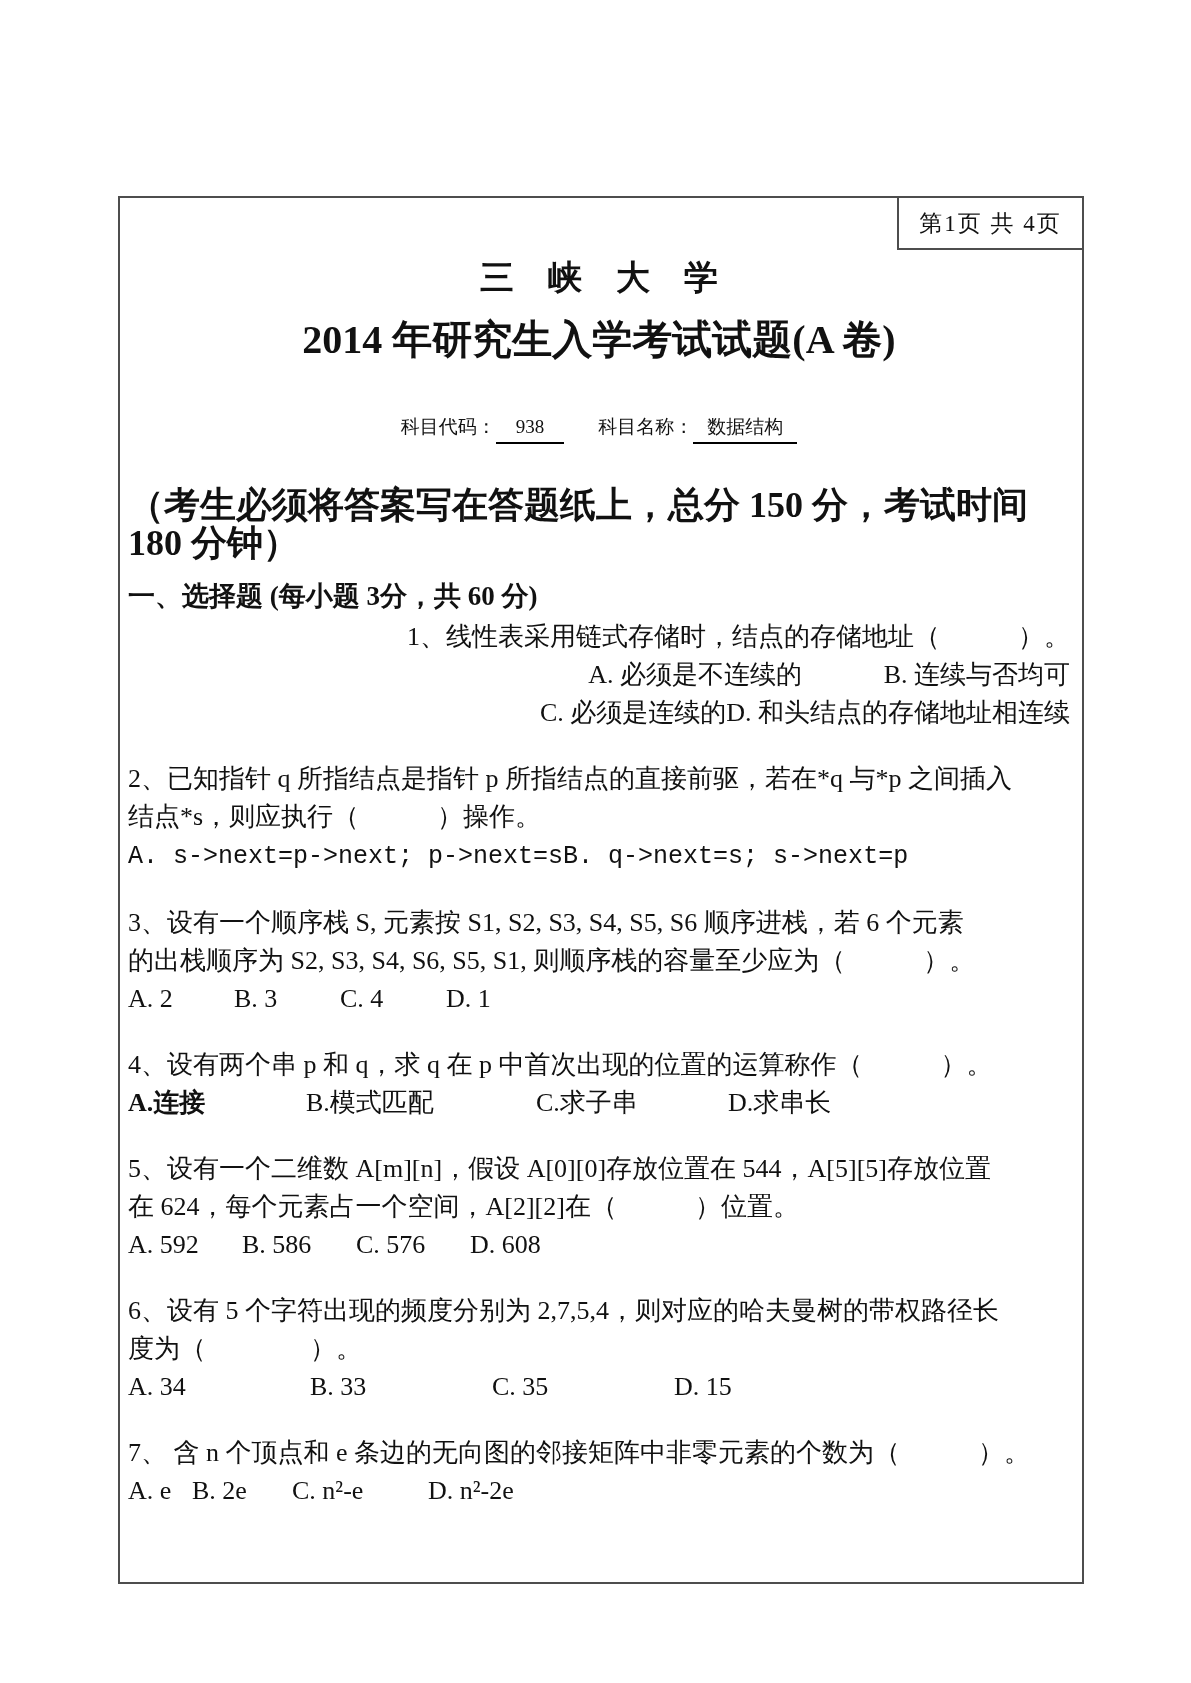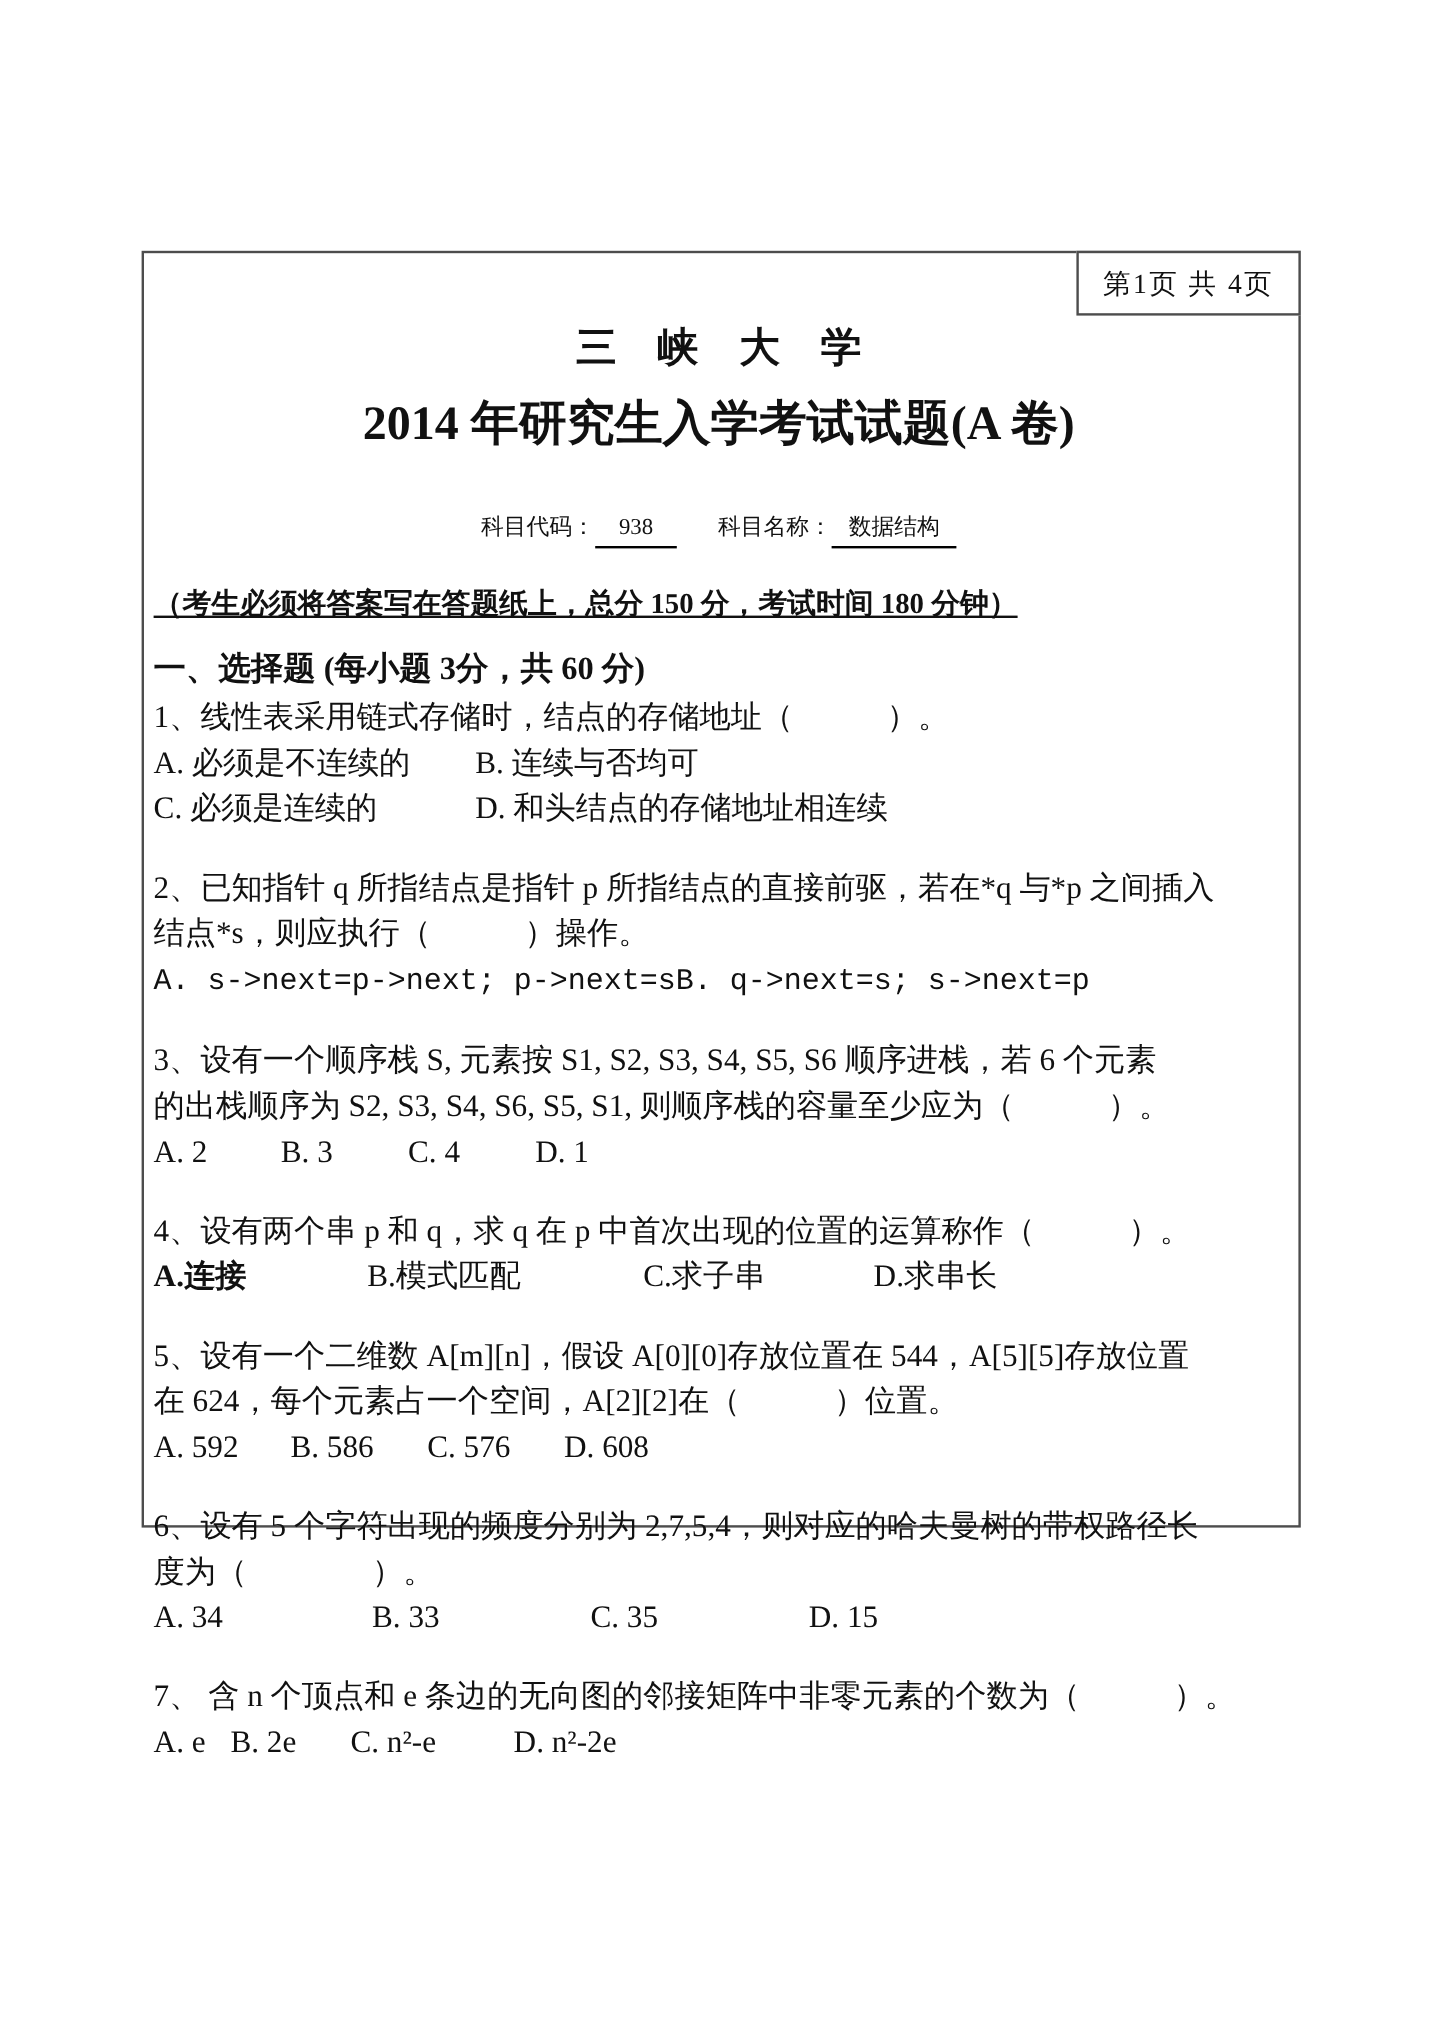--- a/index.html
+++ b/index.html
@@ -1,33 +1,33 @@
 <!DOCTYPE html>
 <html><head>
 <meta charset="utf-8">
 <style>
   html,body{margin:0;padding:0;background:#fff;}
   .page{position:relative;width:1191px;height:1683px;background:#ffffff;overflow:hidden;
         font-family:"Liberation Serif","DejaVu Serif",serif;color:#111;}
-  .exam-box{position:absolute;left:118px;top:209px;width:966px;height:1064px;
+  .exam-box{position:absolute;left:118px;top:196px;width:966px;height:1388px;
             border:2px solid #4d4d4d;box-sizing:border-box;padding:0 12px 0 8px;background:#fff;}
   .page-badge{position:absolute;top:-2px;right:-2px;width:187px;height:54px;
               border:2px solid #4d4d4d;box-sizing:border-box;display:flex;
               align-items:center;justify-content:center;font-size:23px;letter-spacing:2px;background:#fff;}
   .university{margin-top:62px;text-align:center;font-size:34px;font-weight:bold;line-height:36px;}
   .exam-title{margin-top:21px;text-align:center;font-size:40px;font-weight:bold;line-height:46px;}
   .subject-line{margin-top:46px;text-align:center;font-size:19px;line-height:36px;}
   .uline{display:inline-block;border-bottom:2px solid #000;padding:0 20px;line-height:30px;}
   .uline.name{padding:0 14px;}
   .subject-gap{display:inline-block;width:34px;}
-  .notice{margin-top:27px;font-size:24px;font-weight:bold;line-height:38px;text-decoration:underline;}
+  .notice{margin-top:41px;font-size:36px;font-weight:bold;line-height:38px;}
   .section-heading{margin-top:16px;font-size:27px;font-weight:bold;line-height:36px;}
   .questions{margin-top:4px;font-size:26px;}
   .question{margin-top:28px;}
-  .question:first-child{margin-top:0;}
+  .question:first-child{margin-top:0;text-align:right;}
   .stem-line,.opt-row{line-height:38px;}
   .opt{display:inline-block;white-space:nowrap;}
   .q1 .opt{min-width:268px;}
   .q2 .opt{min-width:434px;font-family:Liberation Mono, monospace;font-size:25px;}
   .q3 .opt{min-width:106px;}
   .q4 .opt:nth-child(1){min-width:178px;font-weight:bold;}
   .q4 .opt:nth-child(2){min-width:230px;}
   .q4 .opt:nth-child(3){min-width:192px;}
   .q5 .opt{min-width:114px;}
   .q6 .opt{min-width:182px;}

